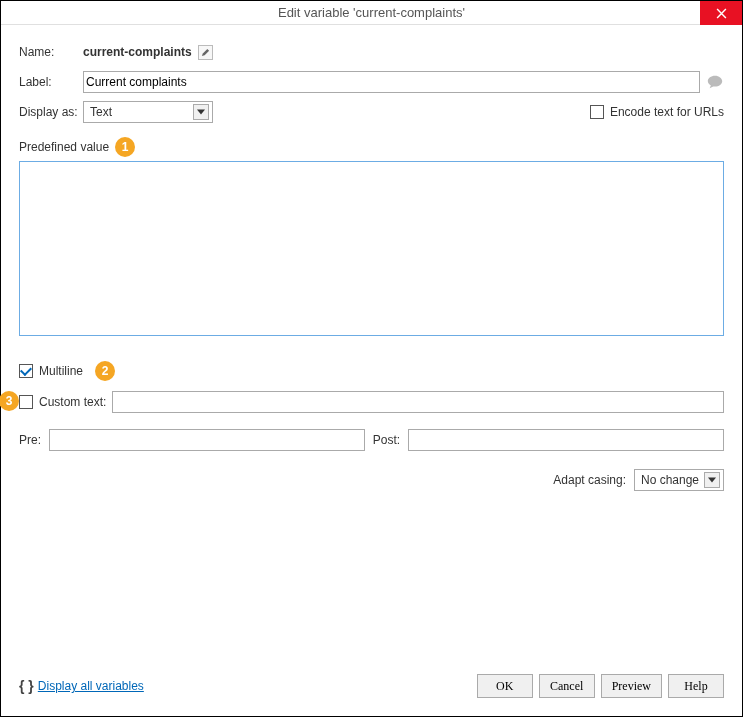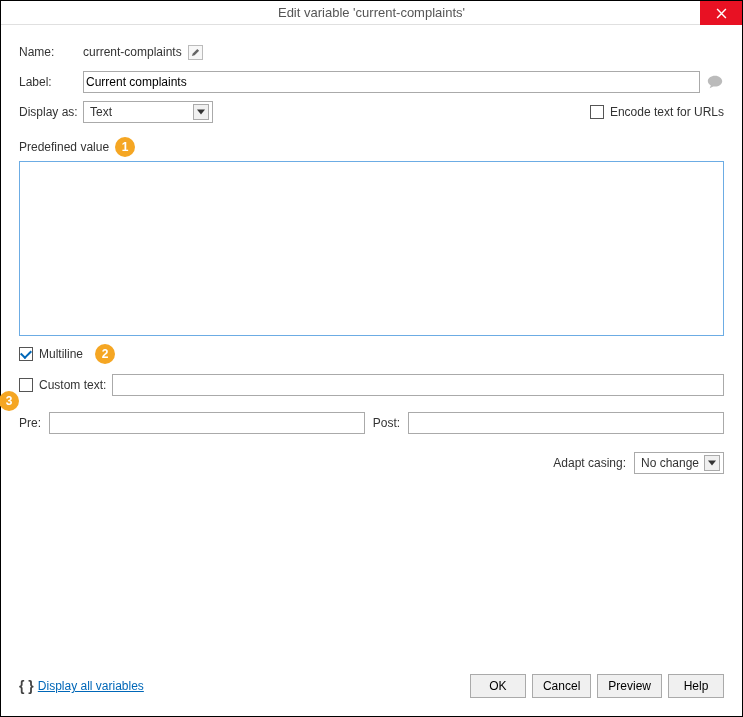--- a/index.html
+++ b/index.html
@@ -55,21 +55,21 @@
       display: flex;
       align-items: center;
       margin-bottom: 8px;
       min-height: 22px;
     }
     .lbl {
       width: 64px;
       color: #333;
     }
     .name-val {
-      font-weight: normal;
+      font-weight: bold;
       margin-right: 6px;
     }
     .edit-icon {
       width: 15px;
       height: 15px;
       border: 1px solid #bbb;
       display: inline-flex;
       align-items: center;
       justify-content: center;
       cursor: pointer;
@@ -153,21 +153,21 @@
     }
     .predef-area {
       width: 100%;
       height: 175px;
       border: 1px solid #6cace4;
       resize: none;
       font-family: inherit;
       font-size: 12px;
       padding: 4px;
     }
-    .multiline-row { margin-top: 8px; display: flex; align-items: center; gap: 6px; }
+    .multiline-row { margin-top: 25px; display: flex; align-items: center; gap: 6px; }
     .custom-row { margin-top: 10px; display: flex; align-items: center; gap: 6px; position: relative; }
     .custom-input { flex: 1; }
     .prepost-row { margin-top: 16px; display: flex; align-items: center; gap: 8px; }
     .prepost-row .txt { flex: 1; }
     .adapt-row { margin-top: 18px; display: flex; align-items: center; justify-content: flex-end; gap: 8px; }
     .footer {
       margin-top: auto;
       display: flex;
       align-items: center;
       padding-top: 8px;
@@ -183,21 +183,21 @@
       text-decoration: underline;
       cursor: pointer;
     }
     .btns { margin-left: auto; display: flex; gap: 6px; }
     .btn {
       height: 24px;
       min-width: 56px;
       border: 1px solid #aaa;
       background: #f0f0f0;
       cursor: pointer;
-      font-family: Liberation Sans, sans-serif;
+      font-family: Liberation Serif, serif;
       font-size: 12px;
       padding: 0 10px;
     }
   </style>
 </head>
 <body>
 
 <div class="window">
   <div class="titlebar">
     <span class="titlebar-text">Edit variable 'current-complaints'</span>

